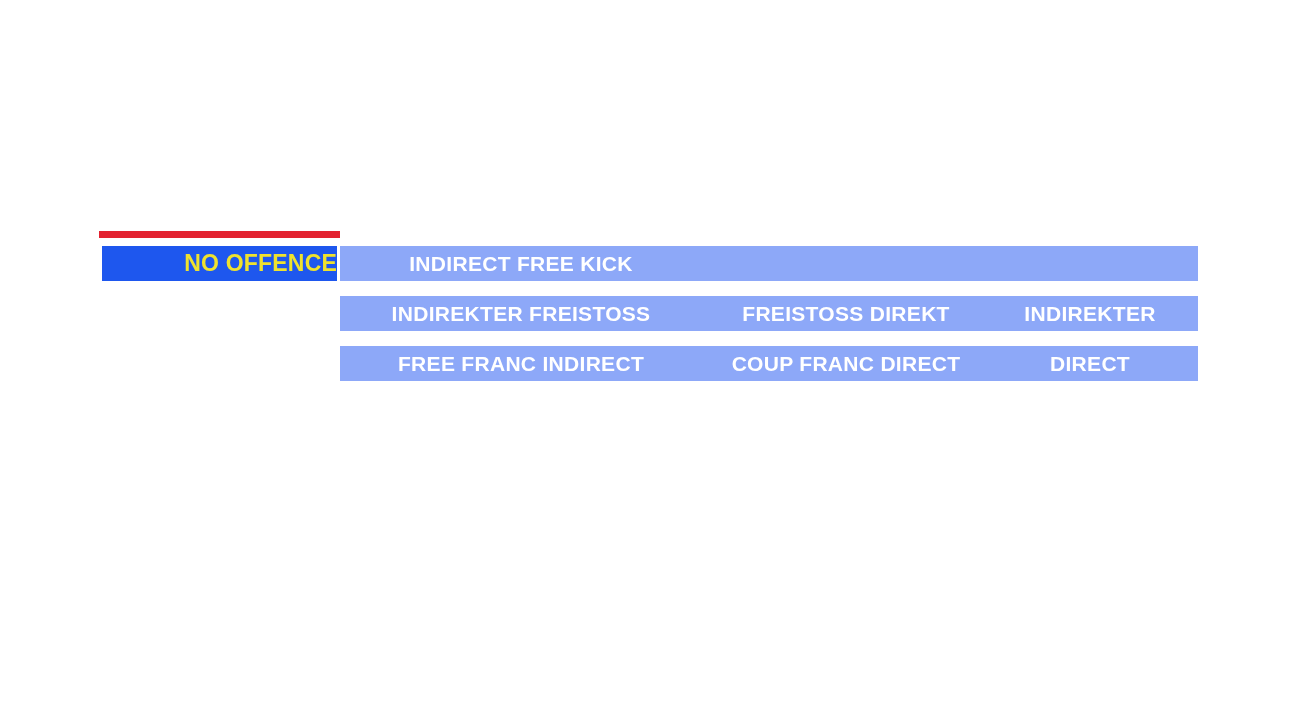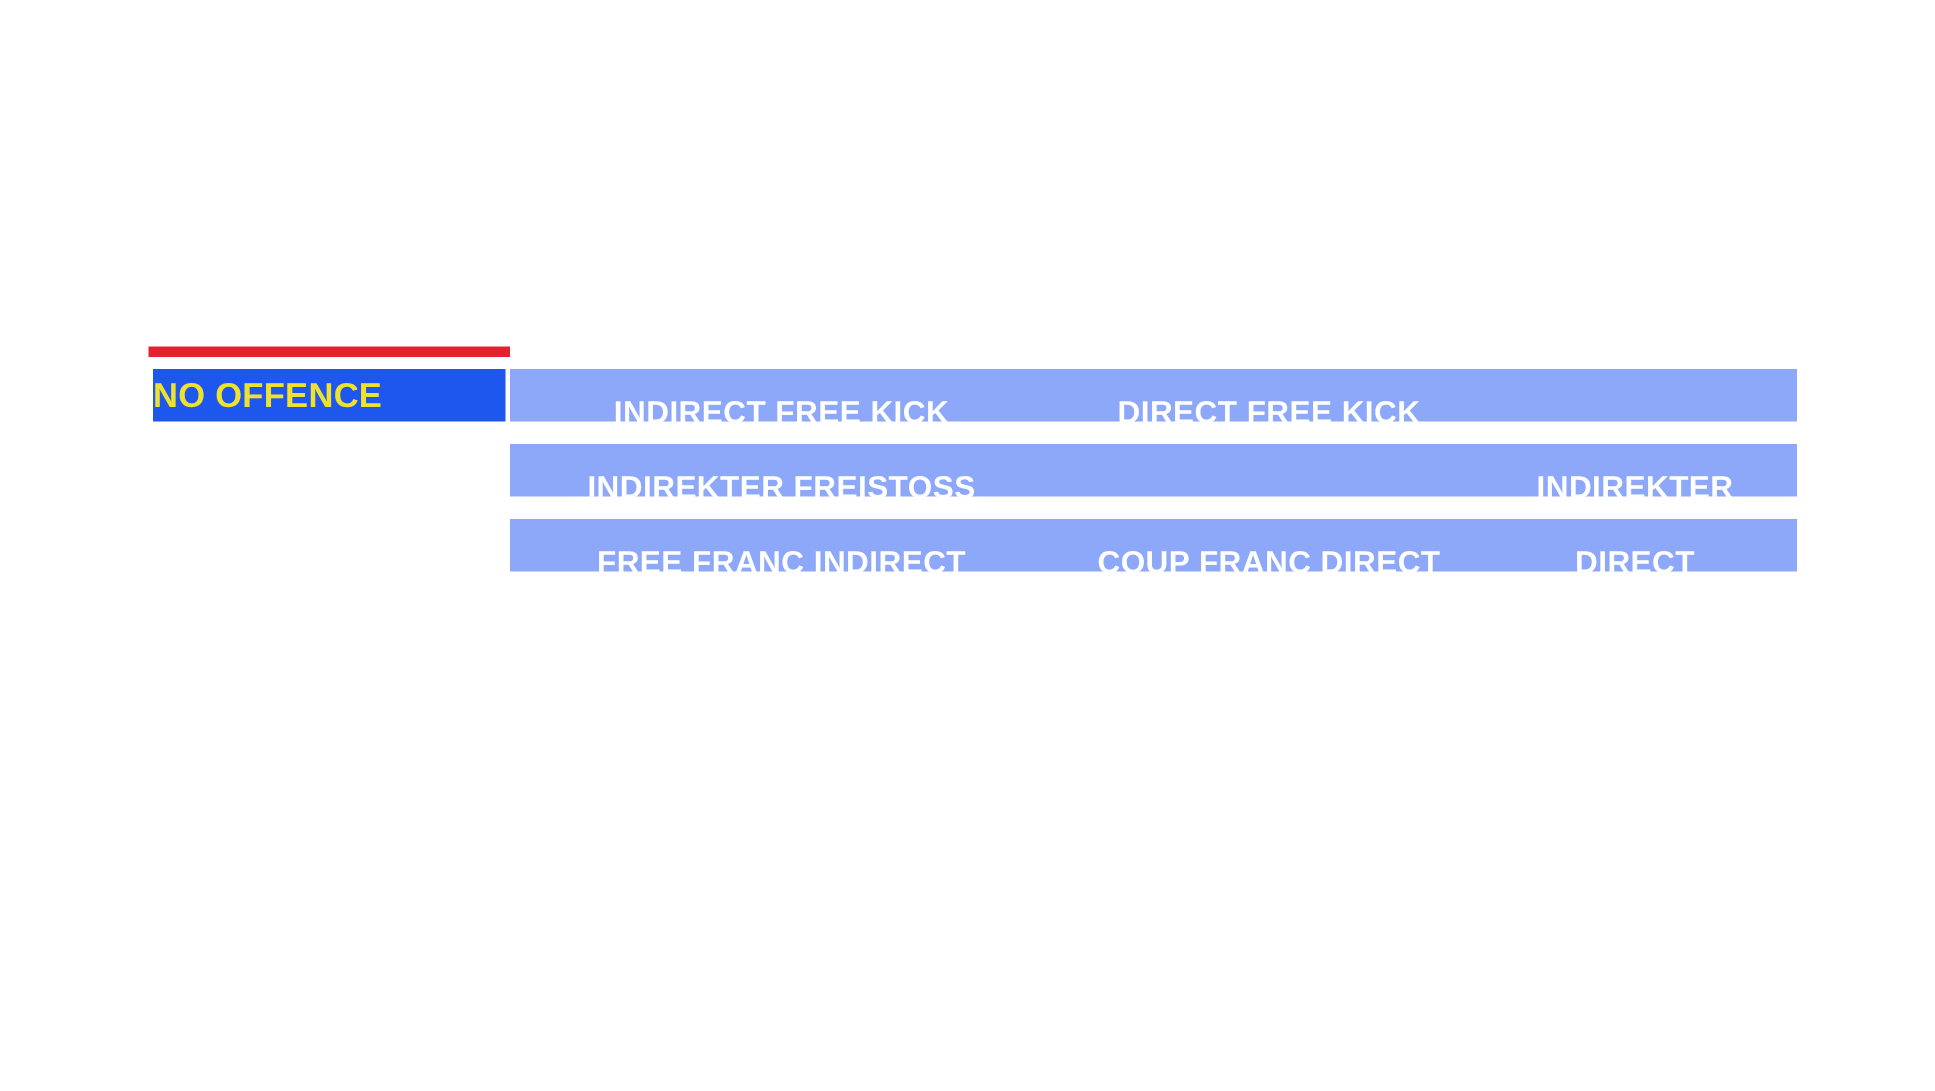--- a/index.html
+++ b/index.html
@@ -35,33 +35,33 @@
   }
   .offence {
     position: absolute;
     left: 0; top: 0;
     width: 235px; height: 35px;
     background: var(--offence-blue);
     color: var(--offence-text);
     font-size: 23px;
     font-weight: 700;
     line-height: 35px;
-    text-align: left;
+    text-align: right;
     letter-spacing: 0.2px;
     white-space: nowrap;
   }
   .outcomes {
     position: absolute;
     left: 238px; top: 0;
     width: 858px; height: 35px;
     background: var(--outcome-blue);
   }
   .outcome {
     position: absolute;
-    top: 12px; height: 35px;
+    top: 0; height: 35px;
     line-height: 35px;
     transform: translateX(-50%);
     color: var(--outcome-text);
     font-size: 21px;
     font-weight: 700;
     letter-spacing: 0.3px;
     white-space: nowrap;
   }
   .c0 { left: 181px; }
   .c1 { left: 506px; }
@@ -71,27 +71,27 @@
 <body>
 
 <div class="slide">
 
   <div class="red-bar"></div>
 
   <div class="row" style="top:246px">
     <div class="offence">NO OFFENCE</div>
     <div class="outcomes">
       <span class="outcome c0">INDIRECT FREE KICK</span>
-      <span class="outcome c1">DIRECT FREE KICK</span>
     </div>
   </div>
 
   <div class="row" style="top:296px">
     <div class="outcomes">
       <span class="outcome c0">INDIREKTER FREISTOSS</span>
+      <span class="outcome c1">FREISTOSS DIREKT</span>
       <span class="outcome c2">INDIREKTER</span>
     </div>
   </div>
 
   <div class="row" style="top:346px">
     <div class="outcomes">
       <span class="outcome c0">FREE FRANC INDIRECT</span>
       <span class="outcome c1">COUP FRANC DIRECT</span>
       <span class="outcome c2">DIRECT</span>
     </div>

